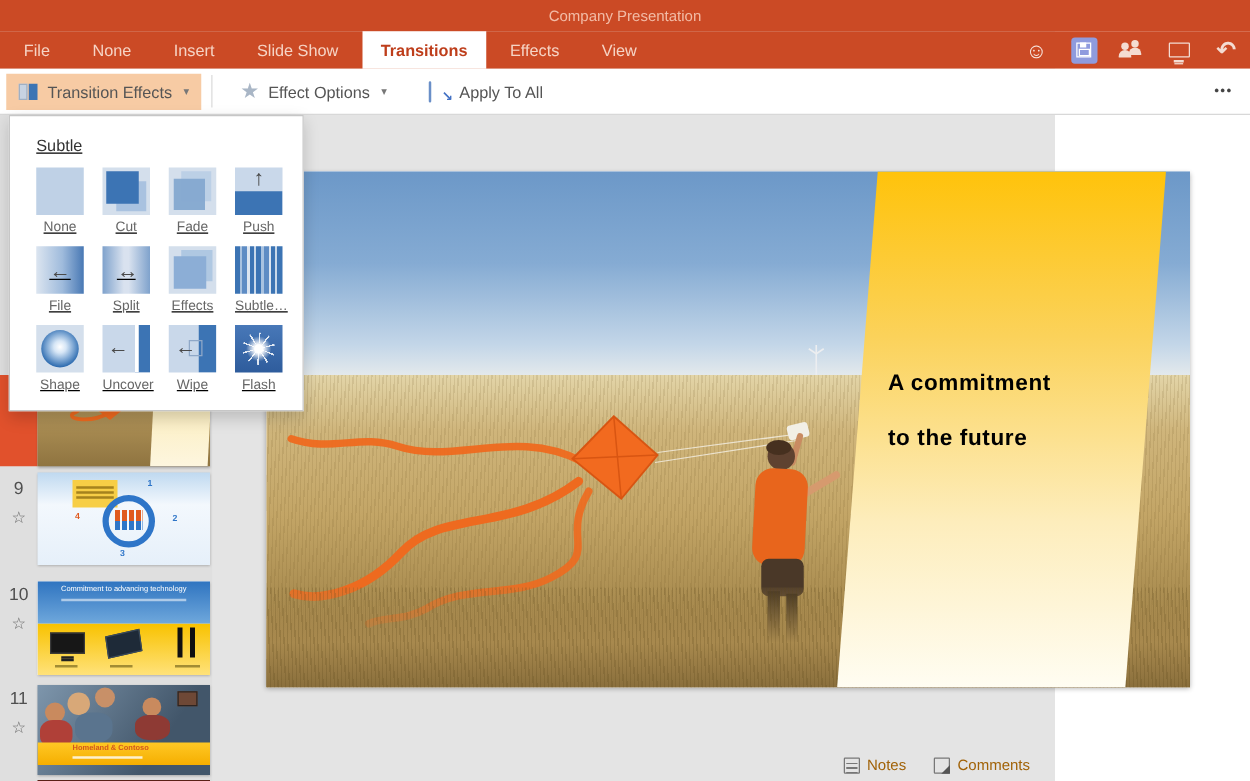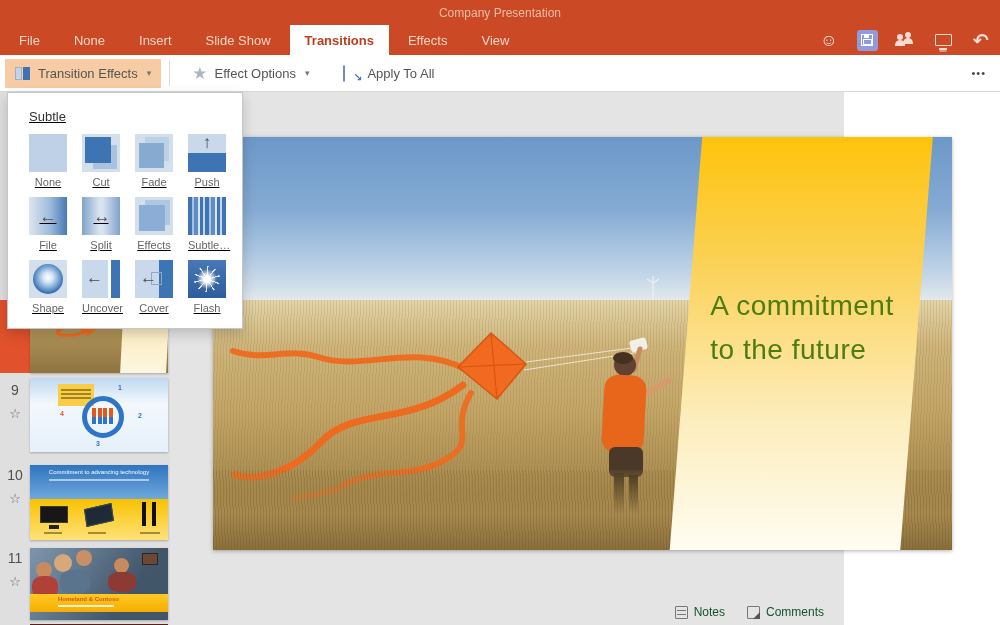--- a/index.html
+++ b/index.html
@@ -172,26 +172,26 @@
       linear-gradient(180deg,#E3D5A8 0%,#CFB57B 18%,#C3A566 45%,#A78A4E 75%,#8F7440 100%); }
   .field-fore { position:absolute; left:0; bottom:0; width:100%; height:80px;
     background:
       repeating-linear-gradient(88deg, rgba(90,70,25,.22) 0 1px, rgba(0,0,0,0) 1px 3px),
       linear-gradient(180deg, rgba(178,148,86,.1) 0%, #A8894E 55%, #8A6F3C 100%);
     z-index:6; }
   .scene { position:absolute; left:0; top:0; z-index:5; }
   .banner { position:absolute; inset:0; z-index:8;
     clip-path:polygon(66.2% 0, 97.4% 0, 93.0% 100%, 61.8% 100%);
     background:linear-gradient(180deg,#FFC30B 0%,#FBD25A 32%,#FDEDBC 68%,#FFFDF2 100%); }
-  .heading { position:absolute; left:67.3%; top:35.5%; z-index:9; color:#4d7c0f;
-    font-size:28px; line-height:44px; letter-spacing:.5px; }
+  .heading { position:absolute; left:67.3%; top:35.5%; z-index:9; color:#000000;
+    font-size:18px; line-height:44px; letter-spacing:.5px;font-weight:bold; }
 
   
   .statusbar { position:absolute; right:20px; bottom:6px; display:flex; gap:22px; align-items:center; z-index:3; }
-  .sb-item { display:flex; align-items:center; gap:6px; color:#14532d; font-size:12px; cursor:default; }
+  .sb-item { display:flex; align-items:center; gap:6px; color:#a16207; font-size:12px; cursor:default; }
   .notes-ic { width:13px; height:13px; border:1.5px solid #777; border-radius:1px;
     background:repeating-linear-gradient(180deg, transparent 0 2px, #777 2px 3.5px, transparent 3.5px 4px);
     background-size:9px 100%; background-position:1px 1px; background-repeat:no-repeat; }
   .comments-ic { width:13px; height:13px; border:1.5px solid #777; border-radius:1px; position:relative; }
   .comments-ic:after { content:""; position:absolute; right:-1px; bottom:-1px;
     border-style:solid; border-width:0 0 7px 7px; border-color:transparent transparent #555 transparent; }
 </style>
 </head>
 <body>
 
@@ -490,21 +490,21 @@
             <span class="arrow-g">←</span>
         </div>
         <div class="tile-label">Uncover</div>
       </div>
       <div class="tile">
         <div class="tile-ic ti-cover">
           <span class="bar"></span>
             <span class="sq"></span>
             <span class="arrow-g">←</span>
         </div>
-        <div class="tile-label">Cover</div>
+        <div class="tile-label">Wipe</div>
       </div>
       <div class="tile">
         <div class="tile-ic ti-flash">
             <span class="burst"></span>
           </div>
         <div class="tile-label">Flash</div>
       </div>
 
     </div>
   </div>

